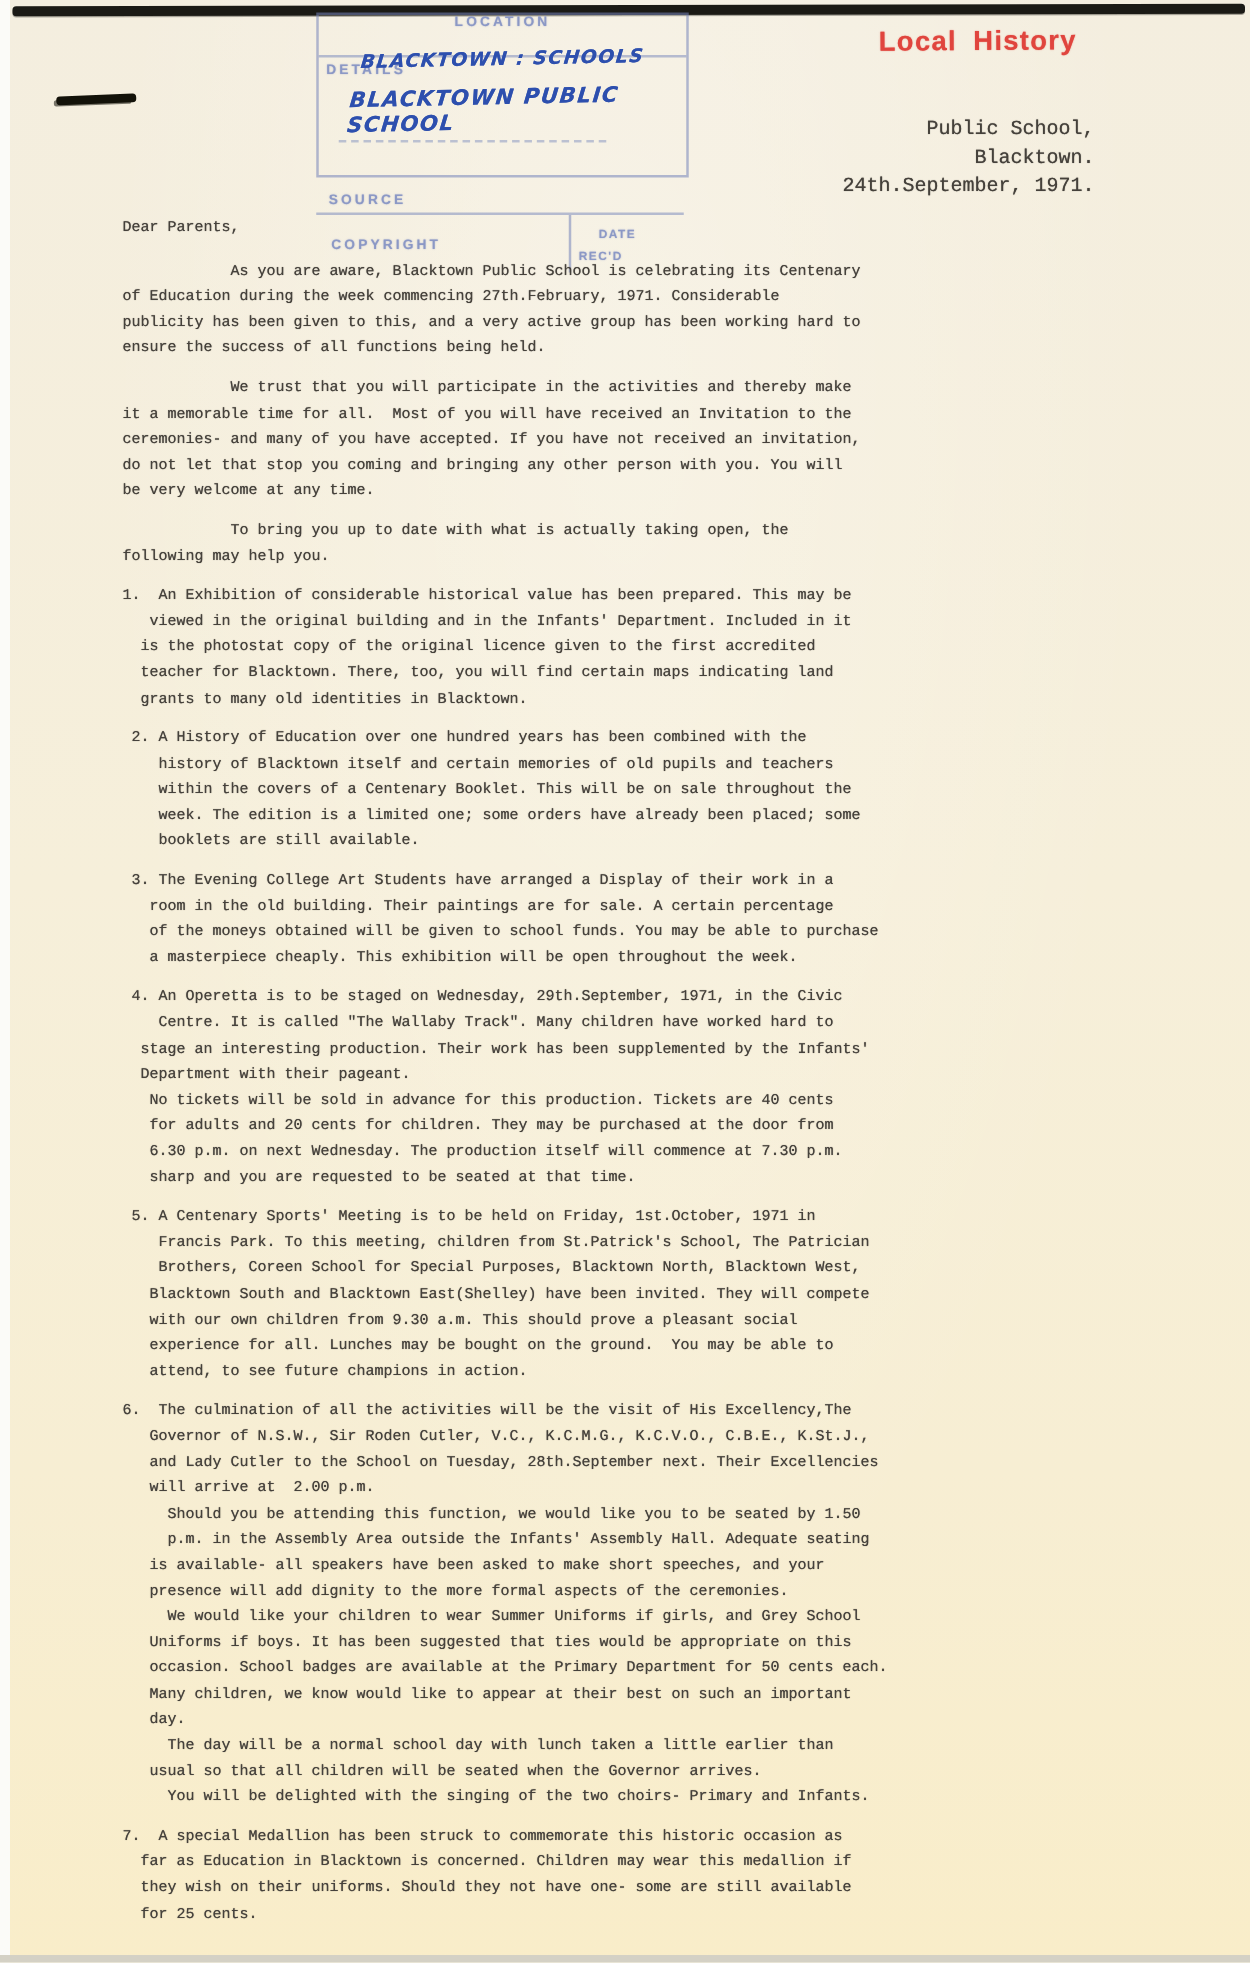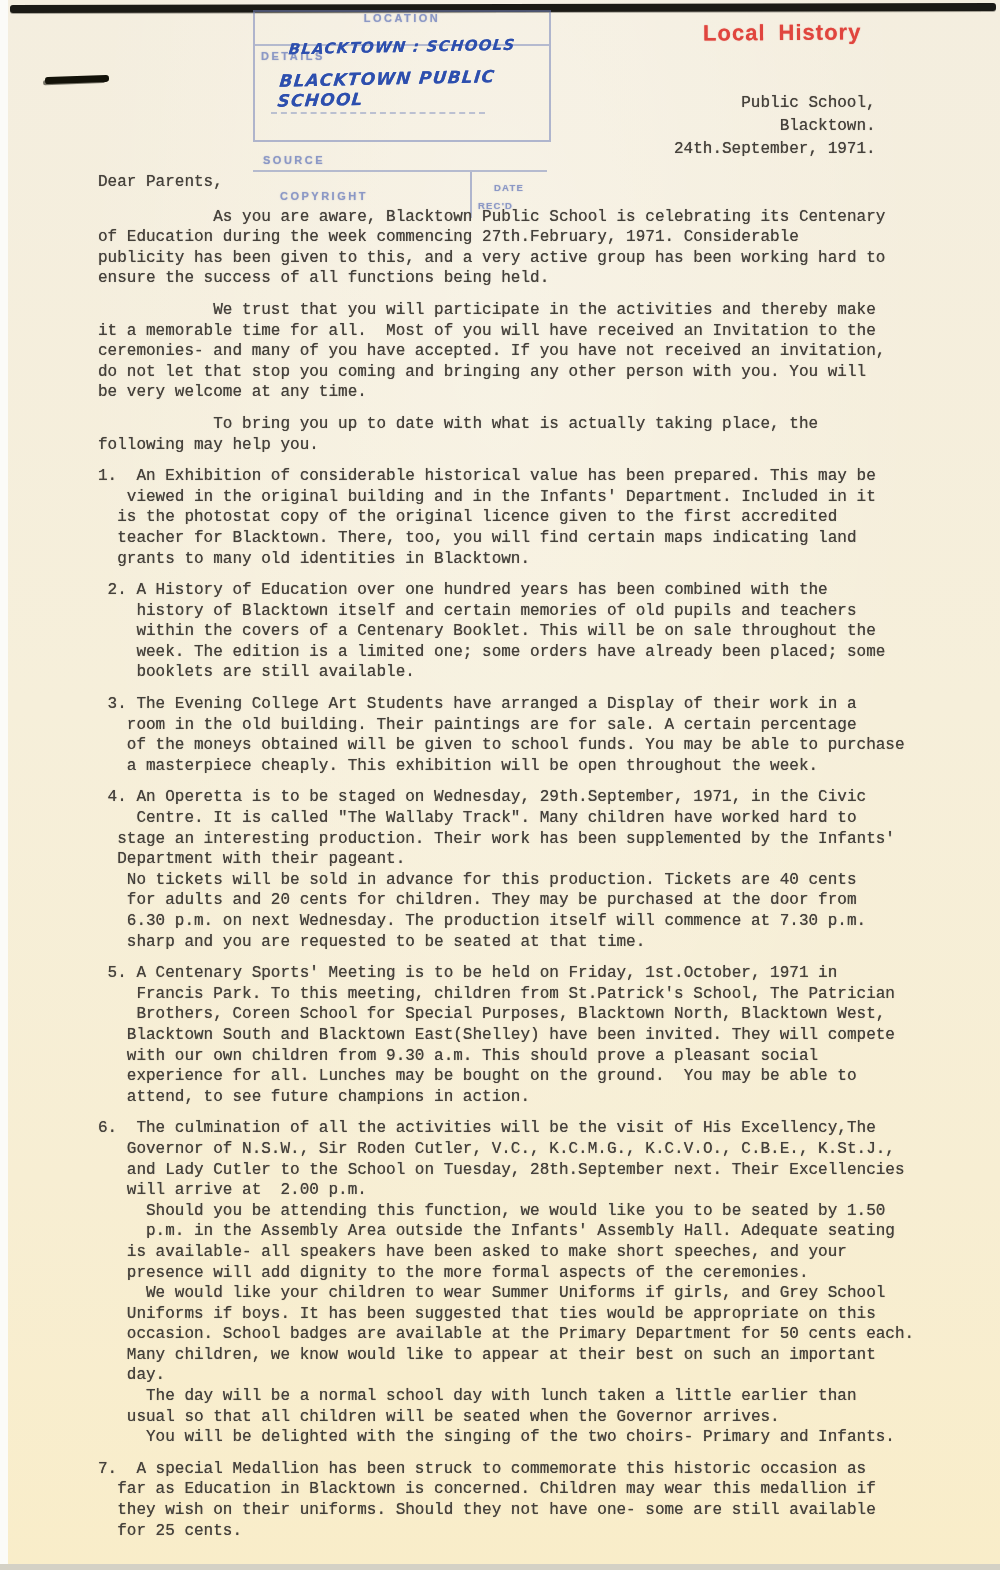--- a/index.html
+++ b/index.html
@@ -15,21 +15,21 @@
   .edge-bottom{position:absolute;left:0;bottom:0;width:1000px;height:6px;background:#d4d1c5;}
   .top-bar{position:absolute;left:10px;top:4px;width:986px;height:8px;background:#1b1a15;
     border-radius:3px;transform:rotate(-0.12deg);box-shadow:0 1px 0 rgba(27,26,21,.35);}
   .dash-mark{position:absolute;left:45px;top:76px;width:64px;height:7px;background:#131209;
     border-radius:3px;transform:rotate(-2.2deg);box-shadow:-3px 2px 0 -1px rgba(19,18,9,.55);}
 
   
   .typed{font-family:"Liberation Mono","DejaVu Sans Mono",monospace;color:#45413b;
     text-shadow:0 0 .7px rgba(69,65,59,.85);}
   .letter{position:absolute;left:98px;top:172px;width:880px;}
-  .letter pre{margin:0 0 11px 0;font-size:16px;line-height:20.6px;white-space:pre;
+  .letter pre{margin:0 0 11px 0;font-size:12px;line-height:20.6px;white-space:pre;
     font-family:"Liberation Mono","DejaVu Sans Mono",monospace;}
   .greeting{margin-bottom:14px !important;}
 
   
   .sender{position:absolute;left:674px;top:92px;font-size:16px;line-height:23px;text-align:right;}
 
   
   .local-history{position:absolute;left:703px;top:20px;font-size:22px;font-weight:bold;
     color:#e0453e;letter-spacing:1px;transform:rotate(-0.4deg);
     text-shadow:0 0 1px rgba(224,69,62,.75);word-spacing:6px;}
@@ -46,21 +46,21 @@
   .hand{font-family:"DejaVu Sans",sans-serif;font-weight:bold;font-style:italic;
     color:#2d4fae;letter-spacing:1.2px;transform:skewX(-7deg) rotate(-1.2deg);
     display:inline-block;text-shadow:0 0 .5px rgba(45,79,174,.8);}
   .hand-location{font-size:15px;}
   .hand-details{font-size:17px;margin:6px 0 0 18px;}
   .details-underline{width:214px;height:0;border-bottom:2px dashed rgba(116,132,186,.45);
     margin:4px 0 0 10px;}
   .stamp-source{position:absolute;left:0;top:128px;width:100%;height:34px;
     display:flex;align-items:flex-end;padding:0 0 4px 10px;box-sizing:border-box;
     border-bottom:2px solid rgba(116,132,186,.5);}
-  .stamp-copy{position:absolute;left:15px;top:162px;width:100%;height:46px;display:flex;}
+  .stamp-copy{position:absolute;left:0;top:162px;width:100%;height:46px;display:flex;}
   .stamp-copy .cr-left{flex:1;padding:14px 0 0 12px;}
   .stamp-copy .cr-right{width:92px;border-left:2px solid rgba(116,132,186,.55);
     padding:5px 0 0 6px;box-sizing:border-box;}
   .stamp-copy .cr-right .label{font-size:9.5px;letter-spacing:1.2px;padding-left:16px;}
 </style>
 </head>
 <body>
 
 <div class="edge-left"></div>
 <div class="top-bar"></div>
@@ -104,21 +104,21 @@
   <pre class="greeting">Dear Parents,</pre>
   <pre>            As you are aware, Blacktown Public School is celebrating its Centenary
 of Education during the week commencing 27th.February, 1971. Considerable
 publicity has been given to this, and a very active group has been working hard to
 ensure the success of all functions being held.</pre>
   <pre>            We trust that you will participate in the activities and thereby make
 it a memorable time for all.  Most of you will have received an Invitation to the
 ceremonies- and many of you have accepted. If you have not received an invitation,
 do not let that stop you coming and bringing any other person with you. You will
 be very welcome at any time.</pre>
-  <pre>            To bring you up to date with what is actually taking place, the
+  <pre>            To bring you up to date with what is actually taking open, the
 following may help you.</pre>
   <pre>1.  An Exhibition of considerable historical value has been prepared. This may be
    viewed in the original building and in the Infants' Department. Included in it
   is the photostat copy of the original licence given to the first accredited
   teacher for Blacktown. There, too, you will find certain maps indicating land
   grants to many old identities in Blacktown.</pre>
   <pre> 2. A History of Education over one hundred years has been combined with the
     history of Blacktown itself and certain memories of old pupils and teachers
     within the covers of a Centenary Booklet. This will be on sale throughout the
     week. The edition is a limited one; some orders have already been placed; some

